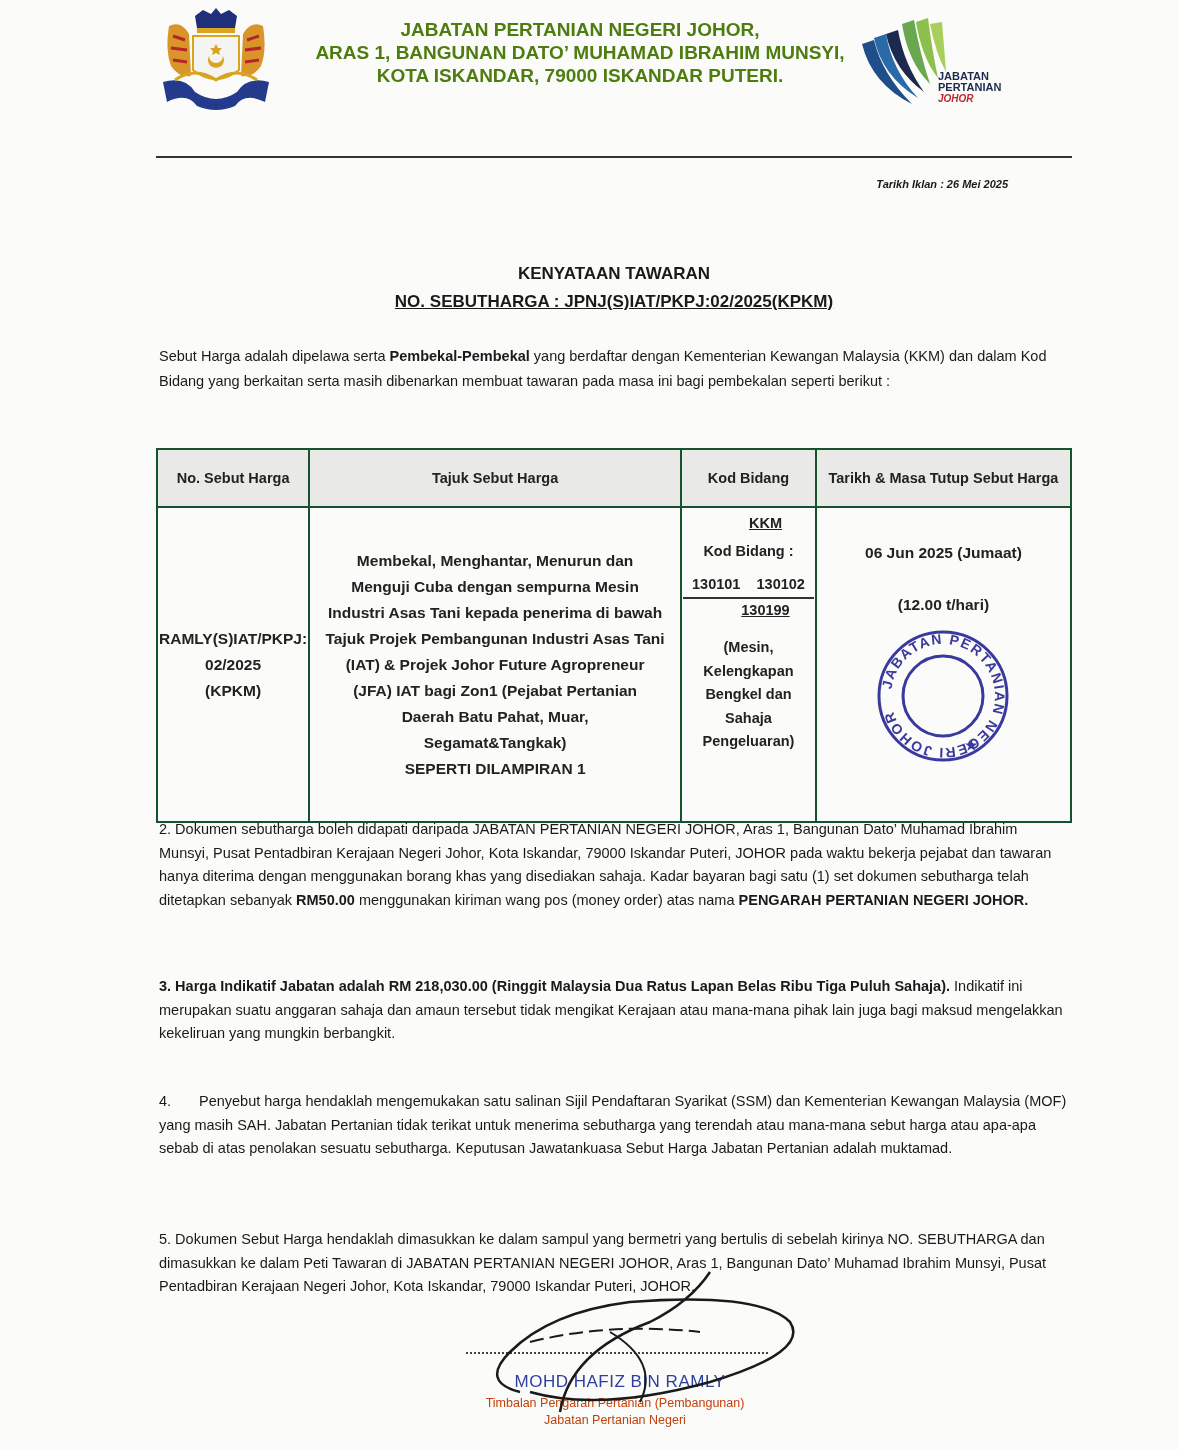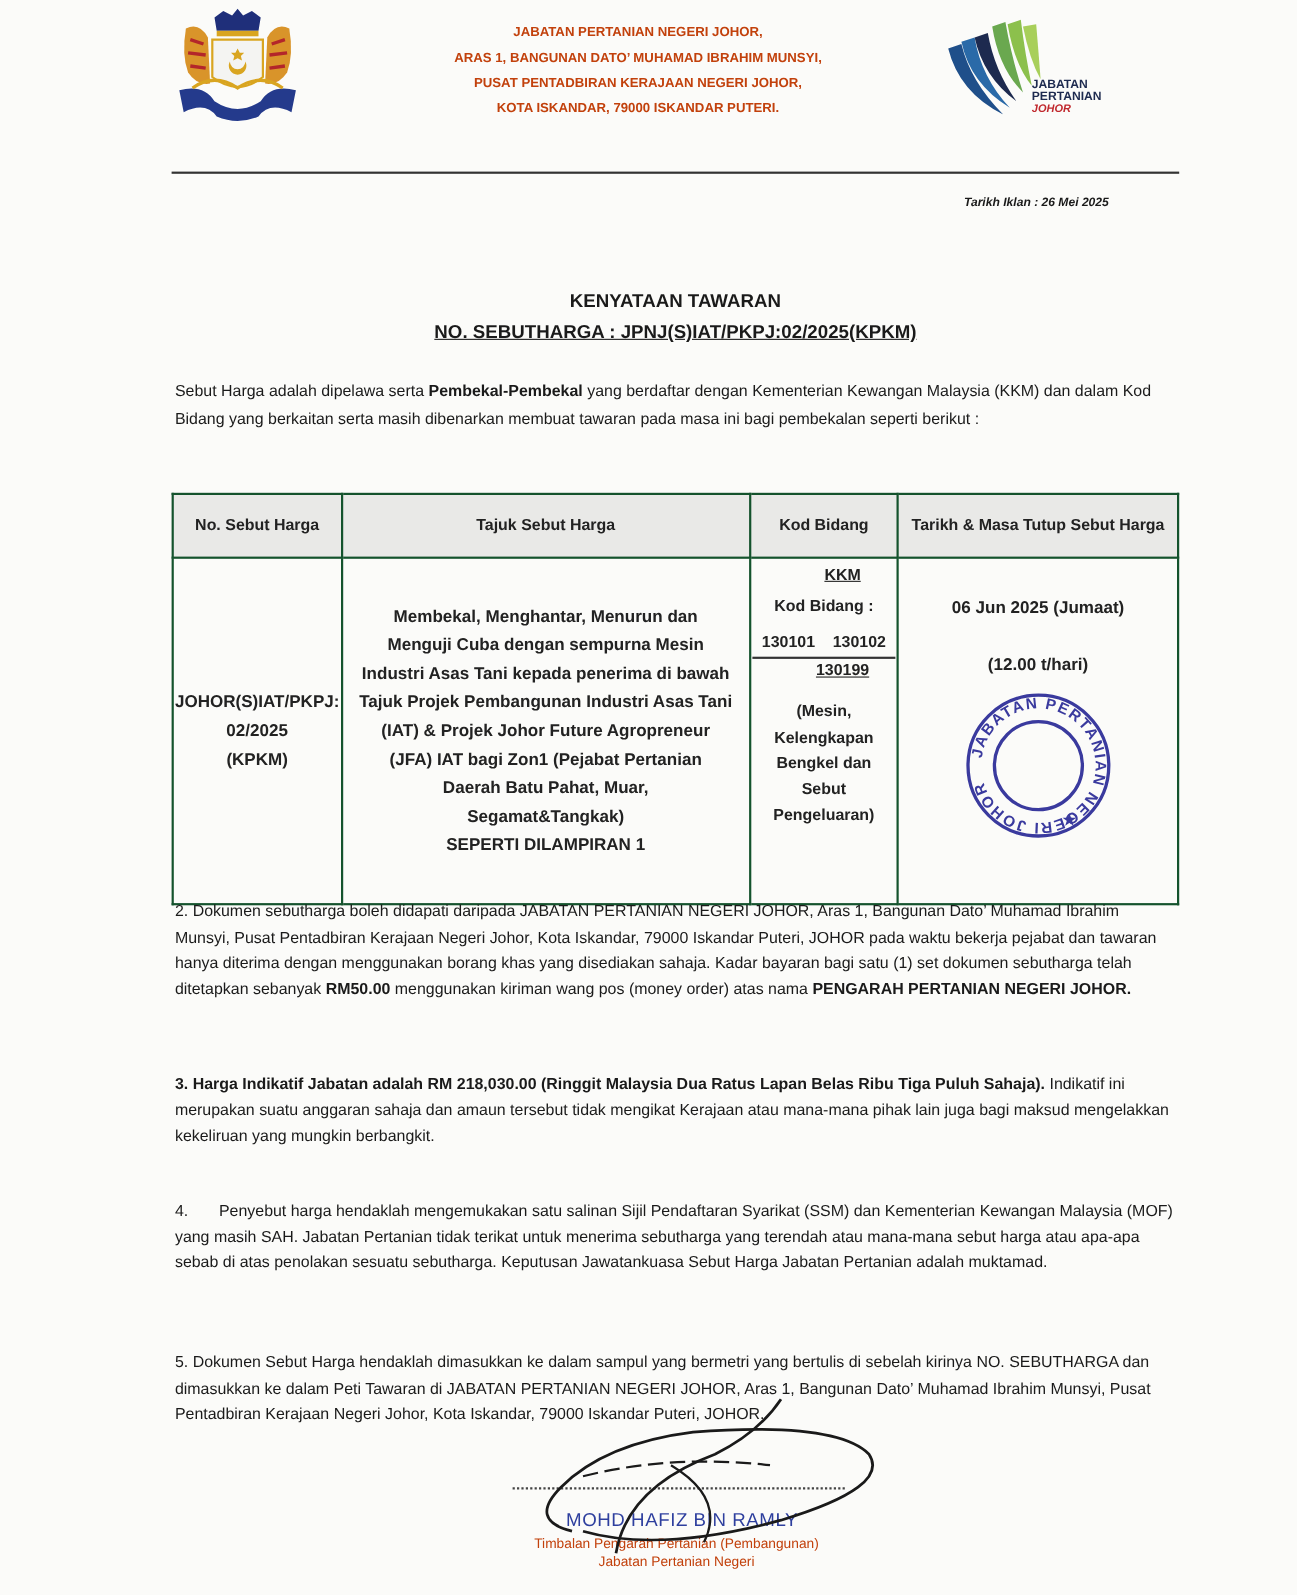--- a/index.html
+++ b/index.html
@@ -11,22 +11,22 @@
       font-family: "Liberation Sans", sans-serif;
       color: #1a1a1a;
     }
     .abs { position: absolute; }
 
     
     #crest { left: 155px; top: 6px; width: 122px; height: 108px; }
     #dept-logo { left: 852px; top: 14px; width: 160px; height: 90px; }
     #letterhead {
       left: 300px; top: 18px; width: 560px;
-      text-align: center; font-weight: bold; font-size: 12px; line-height: 23px;
-      color: #c2410c;
+      text-align: center; font-weight: bold; font-size: 19px; line-height: 23px;
+      color: #4d7c0f;
     }
     #header-rule { left: 156px; top: 156px; width: 916px; height: 0; border-top: 2px solid #333; }
 
     #ad-date { left: 760px; top: 178px; width: 248px; text-align: right; font-style: italic; font-weight: bold; font-size: 11px; }
 
     #title-block { left: 156px; top: 260px; width: 916px; text-align: center; font-weight: bold; font-size: 17px; line-height: 28px; }
     #title-block .ref { text-decoration: underline; }
 
     #intro { left: 159px; top: 344px; width: 912px; font-size: 14.5px; line-height: 25px; }
 
@@ -75,21 +75,20 @@
   <path d="M18 30 L30 34 M16 42 L32 44 M18 54 L32 56" stroke="#b3262a" stroke-width="3"></path>
   <path d="M108 20 Q96 14 88 28 L86 70 Q98 72 106 60 Q112 44 108 20 Z" fill="#d9942a"></path>
   <path d="M104 30 L92 34 M106 42 L90 44 M104 54 L90 56" stroke="#b3262a" stroke-width="3"></path>
   <path d="M8 76 Q30 70 40 86 Q61 100 82 86 Q92 70 114 76 L110 96 Q90 86 80 100 Q61 108 42 100 Q32 86 12 96 Z" fill="#243a8c"></path>
   <path d="M20 74 Q40 60 61 74 Q82 60 102 74" stroke="#d9a520" stroke-width="3" fill="none"></path>
 </svg>
 
 <div id="letterhead" class="abs">
   <div>JABATAN PERTANIAN NEGERI JOHOR,</div>
   <div>ARAS 1, BANGUNAN DATO’ MUHAMAD IBRAHIM MUNSYI,</div>
-  <div>PUSAT PENTADBIRAN KERAJAAN NEGERI JOHOR,</div>
   <div>KOTA ISKANDAR, 79000 ISKANDAR PUTERI.</div>
 </div>
 
 <svg id="dept-logo" class="abs" viewBox="0 0 160 90">
   <path d="M10 30 Q20 70 60 90 Q30 60 22 26 Z" fill="#1f4f8a"></path>
   <path d="M22 24 Q30 62 66 84 Q40 56 34 20 Z" fill="#2a6aa8"></path>
   <path d="M34 20 Q42 56 72 78 Q52 50 46 16 Z" fill="#1d2a4f"></path>
   <path d="M50 10 Q56 48 78 70 Q68 40 62 6 Z" fill="#6aa84f"></path>
   <path d="M64 8 Q70 44 86 64 Q80 36 76 4 Z" fill="#8cc04c"></path>
   <path d="M78 10 Q84 40 94 58 Q92 32 90 8 Z" fill="#a8cf5a"></path>
@@ -114,21 +113,21 @@
     <tr>
       <th class="col1">No. Sebut Harga</th>
       <th class="col2">Tajuk Sebut Harga</th>
       <th class="col3">Kod Bidang</th>
       <th class="col4"><span>Tarikh &amp; Masa Tutup Sebut Harga</span></th>
     </tr>
   </thead>
   <tbody>
     <tr>
       <td>
-        <div>JOHOR(S)IAT/PKPJ:</div>
+        <div>RAMLY(S)IAT/PKPJ:</div>
         <div>02/2025</div>
         <div>(KPKM)</div>
       </td>
       <td>
         <div>Membekal, Menghantar, Menurun dan</div>
         <div>Menguji Cuba dengan sempurna Mesin</div>
         <div>Industri Asas Tani kepada penerima di bawah</div>
         <div>Tajuk Projek Pembangunan Industri Asas Tani</div>
         <div>(IAT) &amp; Projek Johor Future Agropreneur</div>
         <div>(JFA) IAT bagi Zon1 (Pejabat Pertanian</div>
@@ -137,21 +136,21 @@
         <div>SEPERTI DILAMPIRAN 1</div>
       </td>
       <td class="kkm-cell">
         <div class="ul">KKM</div>
         <div style="margin-top:4px">Kod Bidang :</div>
         <div style="margin-top:10px; border-bottom:2px solid #333; white-space:pre">130101    130102</div>
         <div class="ul">130199</div>
         <div style="margin-top:14px">(Mesin,</div>
         <div>Kelengkapan</div>
         <div>Bengkel dan</div>
-        <div>Sebut</div>
+        <div>Sahaja</div>
         <div>Pengeluaran)</div>
       </td>
       <td class="close-cell">
         <div>06 Jun 2025 (Jumaat)</div>
         <div style="margin-top:26px">(12.00 t/hari)</div>
         <svg id="stamp" viewBox="0 0 140 140">
           <defs>
             <path id="stamp-arc" d="M70 70 m-52 0 a52 52 0 1 1 104 0 a52 52 0 1 1 -104 0"></path>
           </defs>
           <circle cx="70" cy="70" r="64" fill="none" stroke="#3a3a9e" stroke-width="3"></circle>

